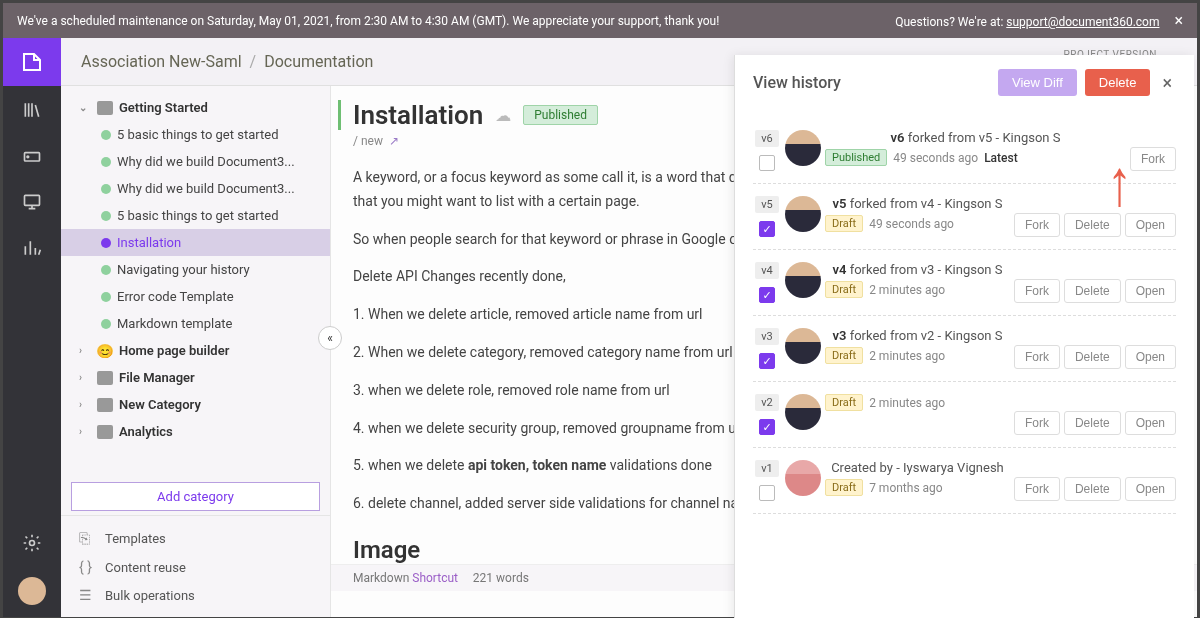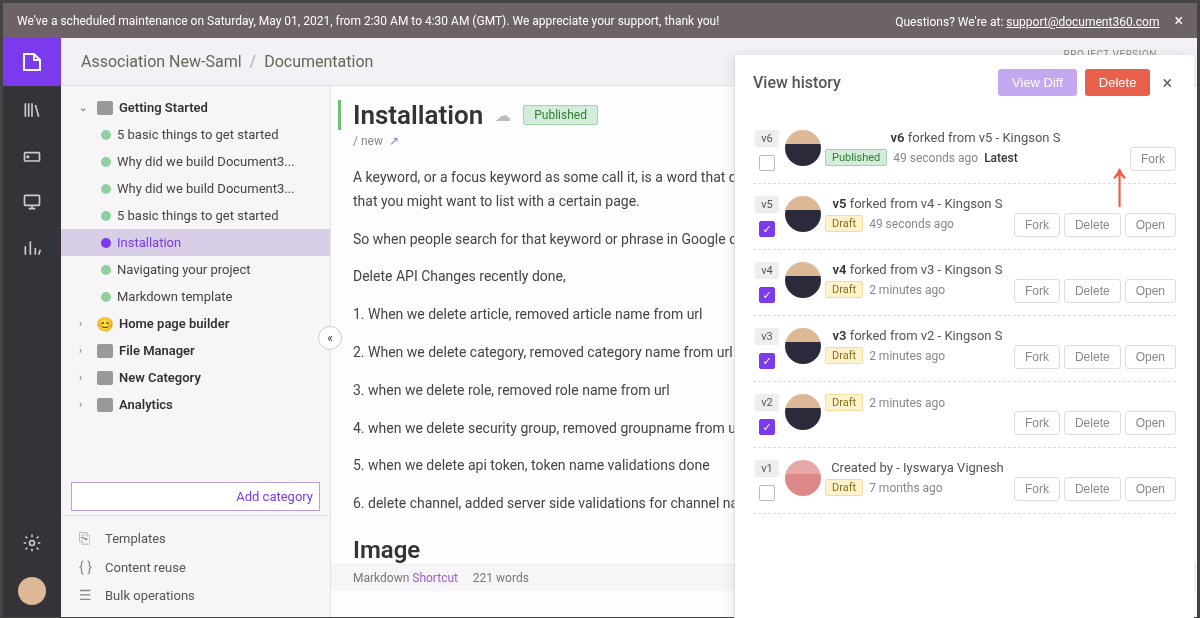--- a/index.html
+++ b/index.html
@@ -30,35 +30,35 @@
 .tree { flex: 1; overflow-y: auto; padding: 8px 0; }
 .tree-item { display: flex; align-items: center; padding: 6px 10px 6px 18px; font-size: 13px; color: #444; cursor: pointer; gap: 6px; white-space: nowrap; overflow: hidden; text-overflow: ellipsis; }
 .tree-item.folder { font-weight: 600; color: #333; }
 .tree-item.nested { padding-left: 40px; }
 .tree-item.active { background: #d8cfe6; color: #7c3aed; }
 .tree-item.active .dot { background: #7c3aed; }
 .chev { width: 12px; font-size: 10px; color: #888; }
 .folder-icon { width: 16px; height: 14px; background: #999; border-radius: 2px; display: inline-block; }
 .folder-icon.home { background: #f5c542; border-radius: 50%; }
 .dot { width: 10px; height: 10px; border-radius: 50%; background: #8fd19e; display: inline-block; flex-shrink: 0; }
-.add-cat { margin: 4px 10px; padding: 6px; border: 1px solid #b89fe0; color: #7c3aed; text-align: right; font-size: 13px; cursor: pointer; background: #fff; }
+.add-cat { margin: 4px 10px; padding: 6px; border: 1px solid #b89fe0; color: #7c3aed; text-align: center; font-size: 13px; cursor: pointer; background: #fff; }
 .sidebar-footer { border-top: 1px solid #e5e5e5; padding: 8px 0; }
 .sf-item { display: flex; align-items: center; gap: 10px; padding: 6px 18px; font-size: 13px; color: #555; cursor: pointer; }
 .sf-icon { width: 16px; color: #888; font-size: 14px; }
 .collapse-btn { position: absolute; right: -12px; top: 240px; width: 24px; height: 24px; border-radius: 50%; background: #fff; border: 1px solid #ccc; display: flex; align-items: center; justify-content: center; font-size: 12px; cursor: pointer; z-index: 5; }
 
 .main { flex: 1; padding: 14px 22px; overflow-y: auto; background: #fdfdfd; position: relative; }
 .main h1 { font-size: 26px; font-weight: 600; color: #333; display: inline-block; }
 .title-row { display: flex; align-items: center; gap: 12px; border-left: 3px solid #6fbf73; padding-left: 12px; margin-left: -15px; margin-bottom: 4px; }
 .cloud-icon { color: #bbb; font-size: 16px; }
 .pub-badge { background: #d4edda; color: #2e7d32; font-size: 12px; padding: 2px 10px; border: 1px solid #9fd4a8; border-radius: 2px; }
 .bc-row { font-size: 12px; color: #888; margin-bottom: 18px; padding-left: 0; display: flex; align-items: center; gap: 6px; }
 .ext-icon { color: #9b7cc7; font-size: 12px; }
 .main p { font-size: 14px; line-height: 1.7; color: #444; margin-bottom: 14px; }
-.main p b { font-weight: 400; }
+.main p b { font-weight: 700; }
 .main h2 { font-size: 24px; font-weight: 600; margin-top: 20px; color: #333; }
 .md-footer { position: sticky; bottom: -14px; margin: 0 -22px -14px; background: #f7f5f8; padding: 6px 22px; font-size: 12px; color: #777; border-top: 1px solid #eee; }
 .md-footer .sc { color: #9b5fc7; }
 
 .panel { position: absolute; right: 3px; top: 52px; width: 460px; height: calc(100% - 39px); background: #fff; border-left: 1px solid #ddd; box-shadow: -2px 0 10px rgba(0,0,0,0.08); display: flex; flex-direction: column; z-index: 20; }
 .panel-head { display: flex; align-items: center; padding: 14px 18px; gap: 8px; }
 .panel-title { font-size: 16px; font-weight: 500; color: #555; flex: 1; }
 .btn { padding: 6px 14px; font-size: 13px; border: none; border-radius: 3px; cursor: pointer; }
 .btn-diff { background: #c4a8f0; color: #fff; }
 .btn-del { background: #e8604c; color: #fff; }
@@ -175,21 +175,25 @@
       <div class="tree-item nested">
             <span class="dot"></span>
             <span>5 basic things to get started</span>
           </div>
       <div class="tree-item nested active">
             <span class="dot"></span>
             <span>Installation</span>
           </div>
       <div class="tree-item nested">
             <span class="dot"></span>
-            <span>Navigating your project</span>
+            <span>Navigating your history</span>
+          </div>
+      <div class="tree-item nested">
+            <span class="dot"></span>
+            <span>Error code Template</span>
           </div>
       <div class="tree-item nested">
             <span class="dot"></span>
             <span>Markdown template</span>
           </div>
       <div class="tree-item folder">
             <span class="chev">›</span>
             <span class="folder-icon home">😊</span>
             <span>Home page builder</span>
           </div>

